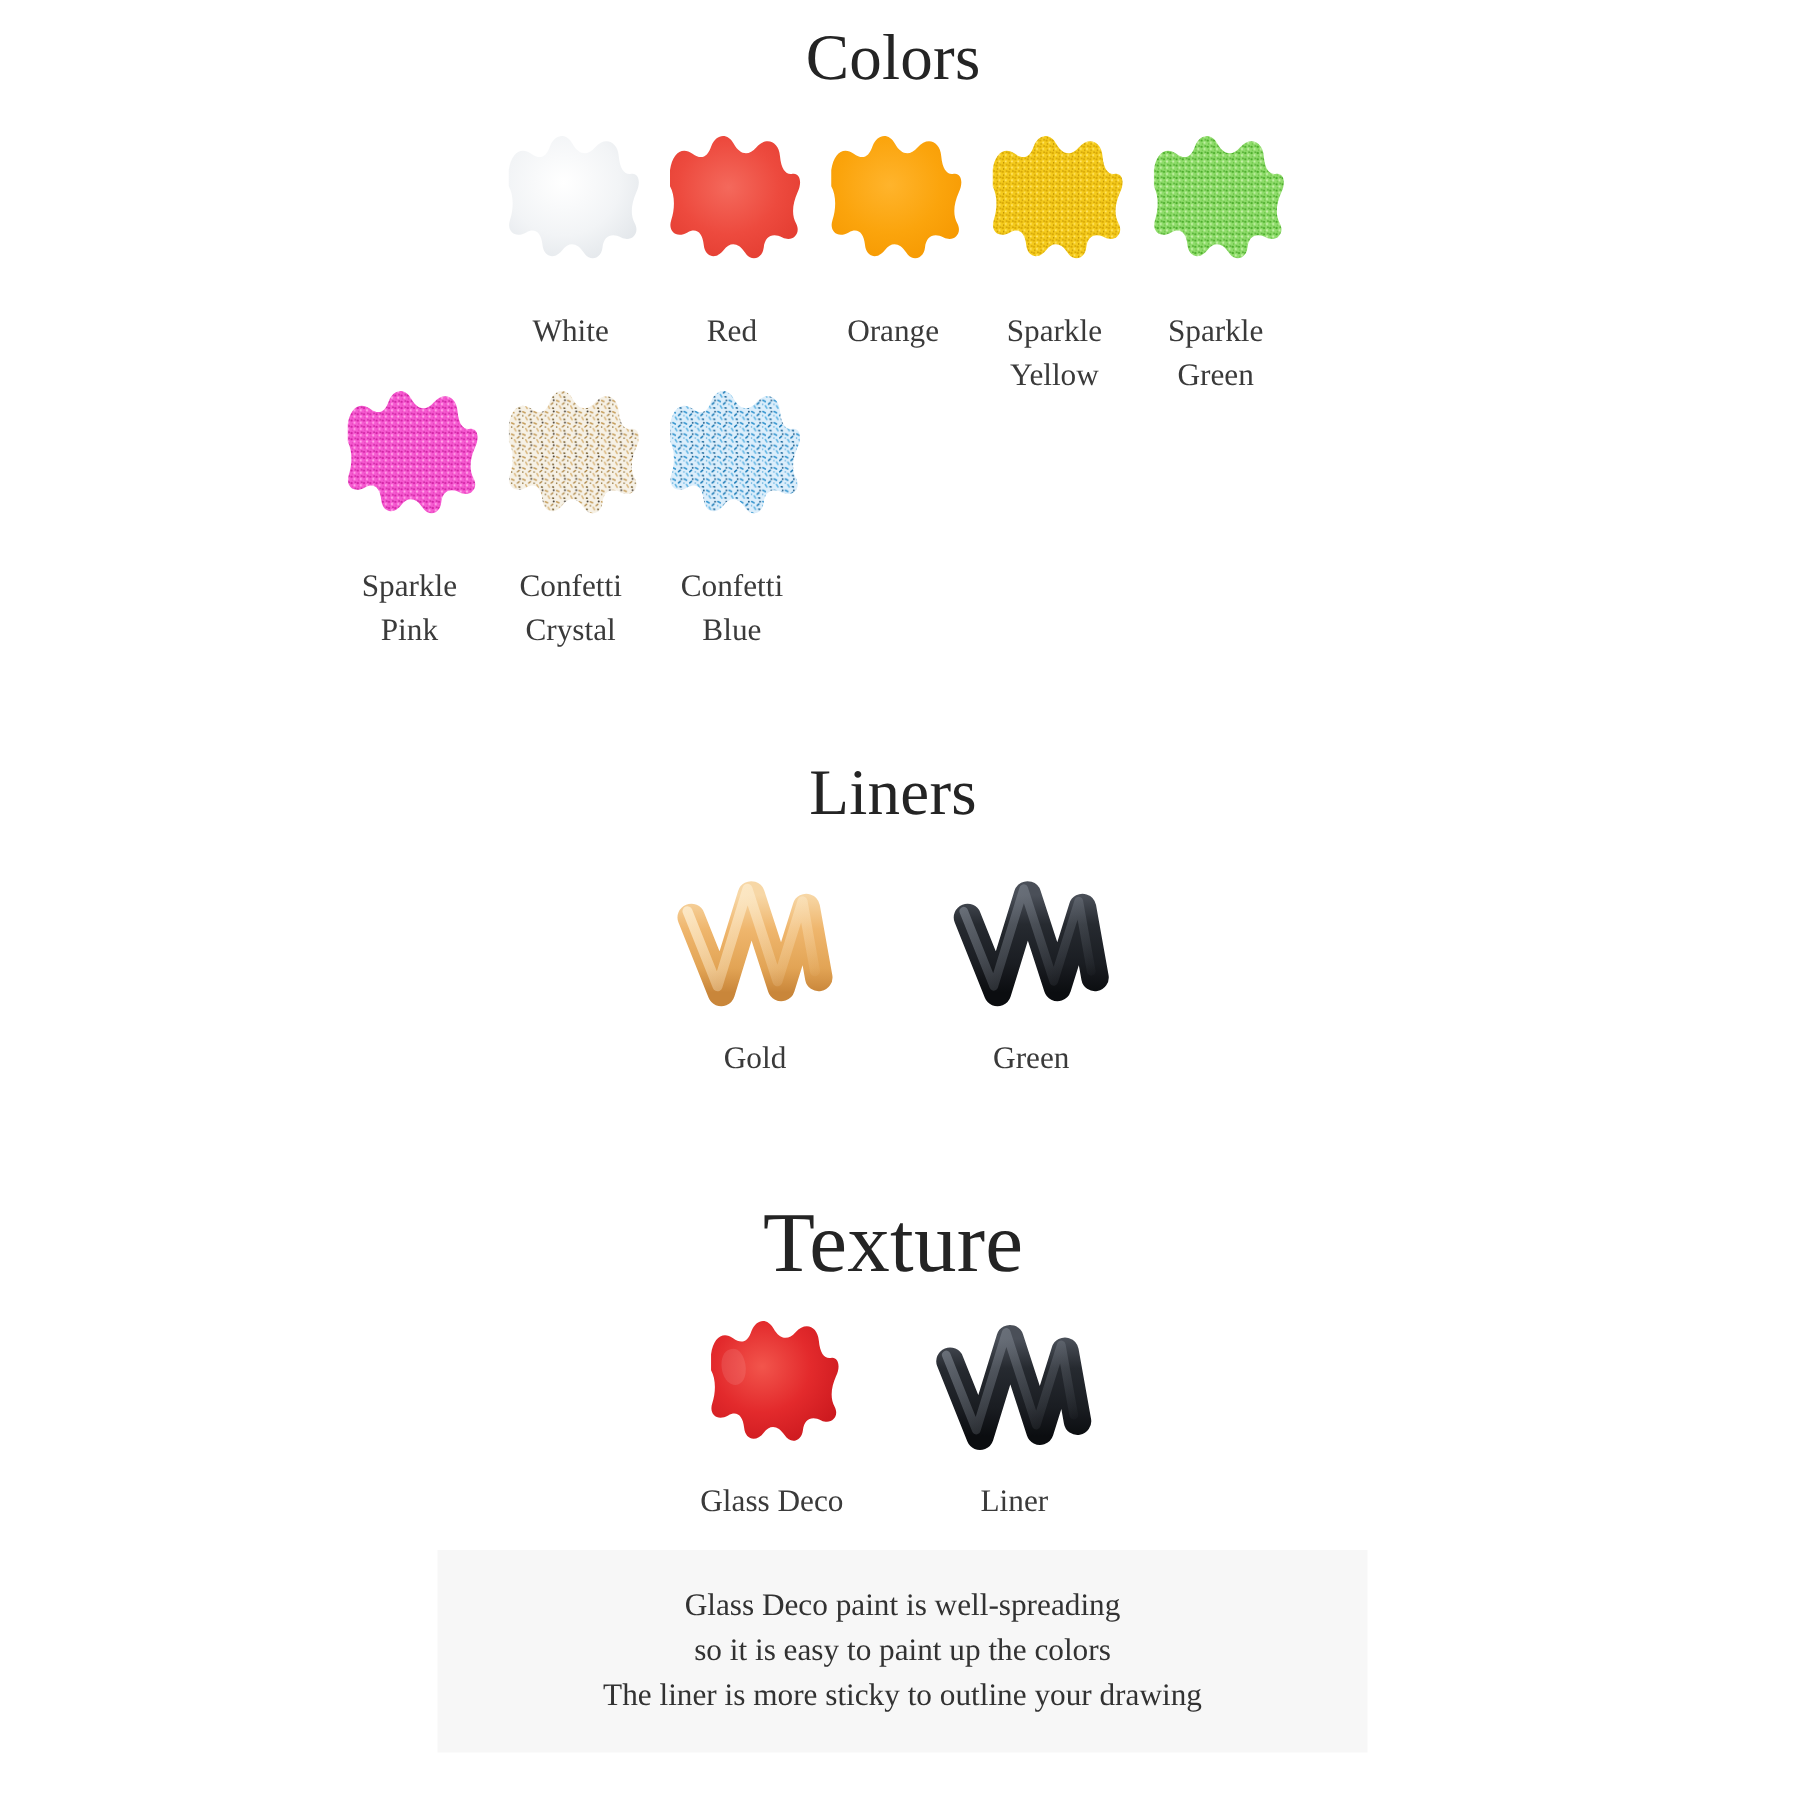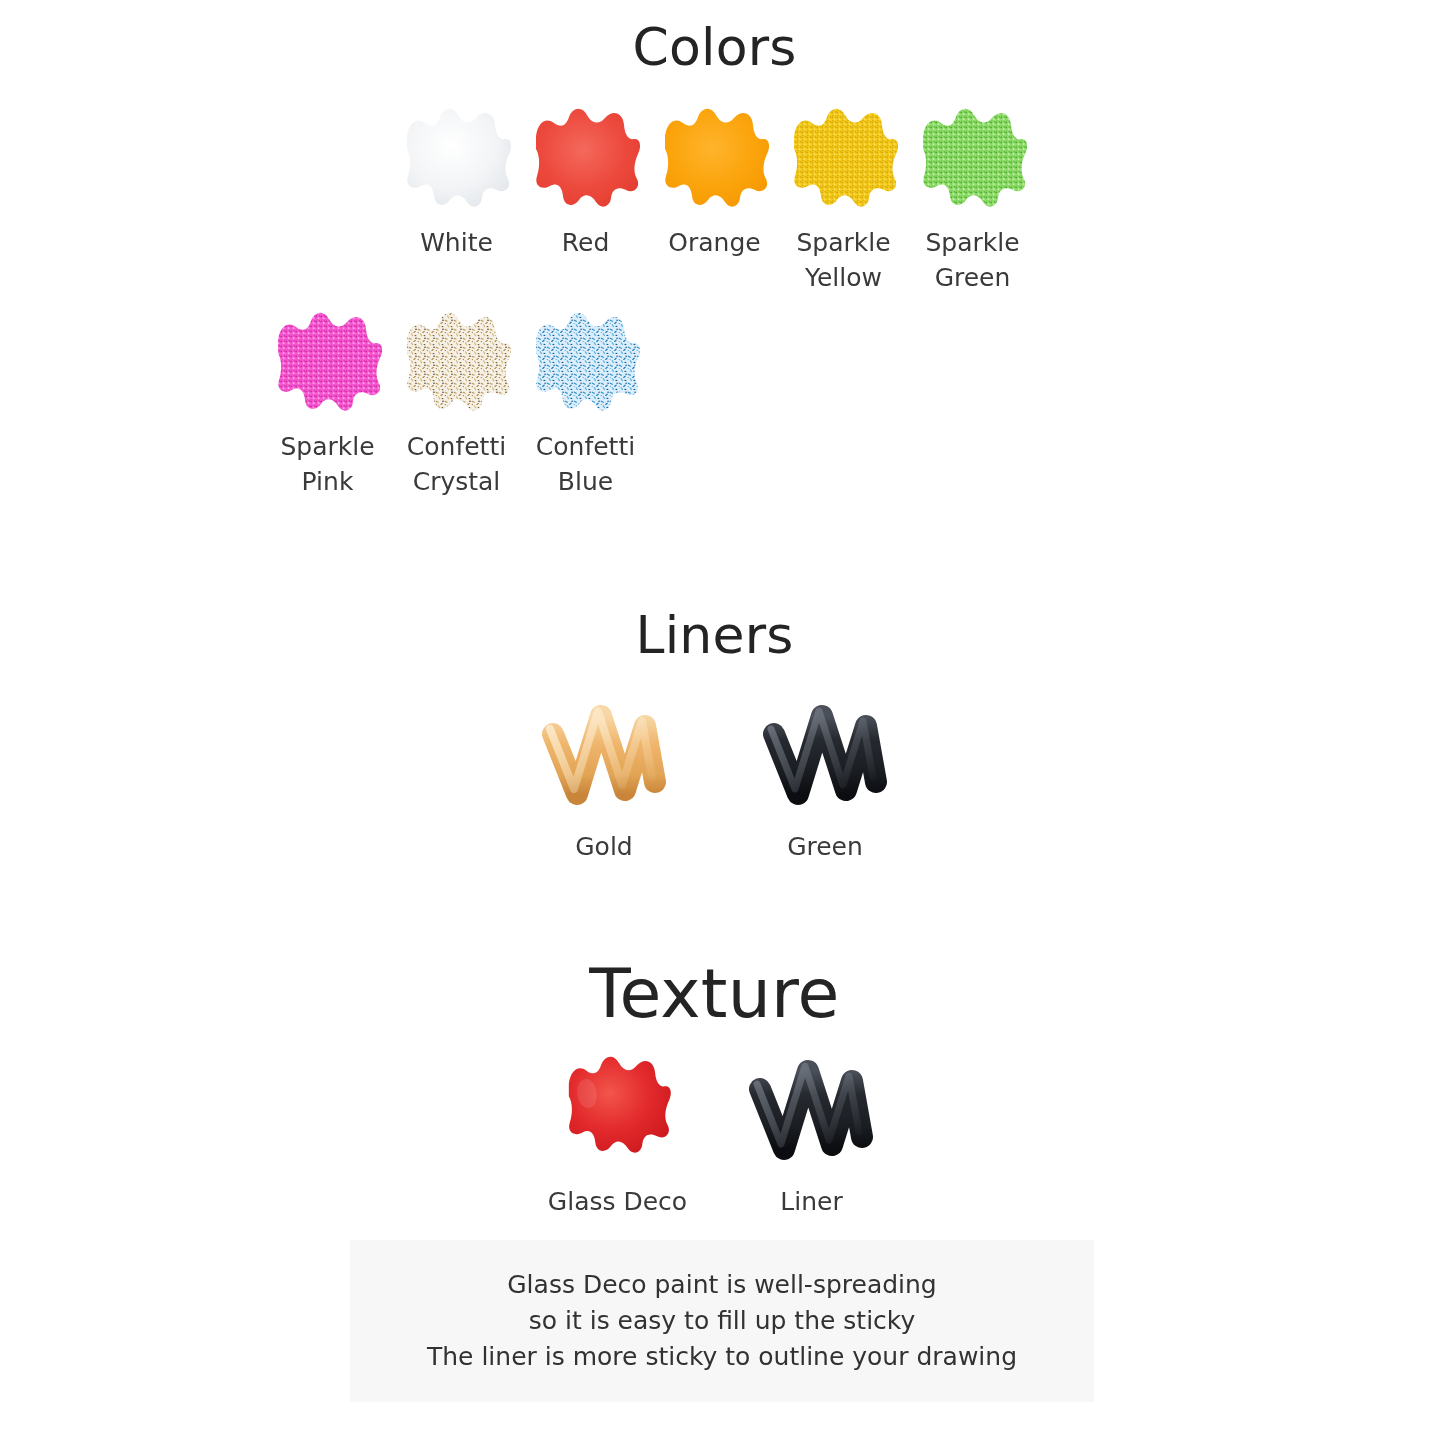--- a/index.html
+++ b/index.html
@@ -16,20 +16,21 @@
     color: #2b2b2b;
     overflow: hidden;
     position: relative;
   }
 
   .page {
     width: 1429px;
     height: 1445px;
     position: relative;
     background: #ffffff;
+    font-family: Liberation Serif, serif;
   }
 
   
   .section-heading {
     text-align: center;
     font-weight: 400;
     color: #242424;
     letter-spacing: 0.2px;
   }
   #heading-colors {
@@ -74,21 +75,21 @@
     align-items: center;
   }
   .swatch-art {
     width: 115px;
     height: 104px;
     position: relative;
   }
   .swatch-art svg { display: block; width: 115px; height: 104px; }
 
   .swatch-label {
-    margin-top: 15px;
+    margin-top: 38px;
     font-size: 25px;
     line-height: 35px;
     color: #3a3a3a;
     text-align: center;
     font-weight: 400;
     white-space: pre-line;
   }
 
   
   #liners-row {
@@ -427,17 +428,17 @@
           <path d="M16 44 L40 104 L64 26 L88 100 L108 36 L118 92" fill="none" stroke="url(#lg-blk2-hi)" stroke-width="7" stroke-linecap="round" stroke-linejoin="round" transform="translate(-3,-5)"></path>
         </svg>
       </div>
       <div class="stroke-label">Liner</div>
     </div>
 
   </div>
 
   <div id="footer-note">
     <div class="note-line">Glass Deco paint is well-spreading</div>
-    <div class="note-line">so it is easy to fill up the sticky</div>
+    <div class="note-line">so it is easy to paint up the colors</div>
     <div class="note-line">The liner is more sticky to outline your drawing</div>
   </div>
 
 </div>
 
 </body></html>

